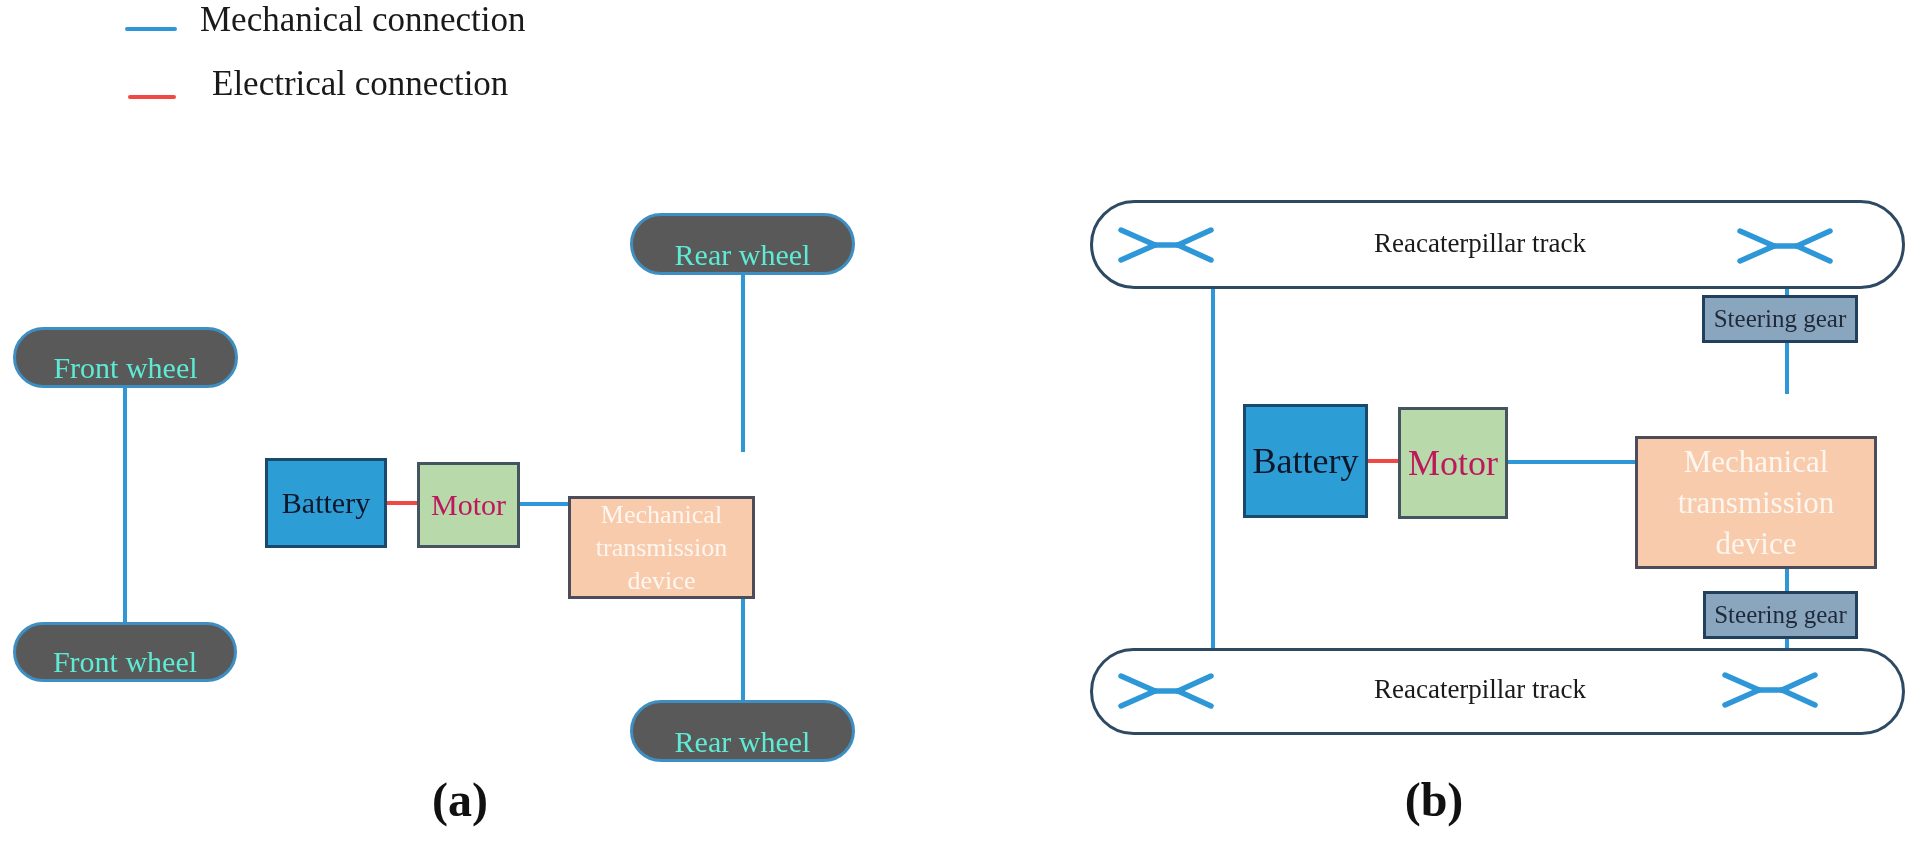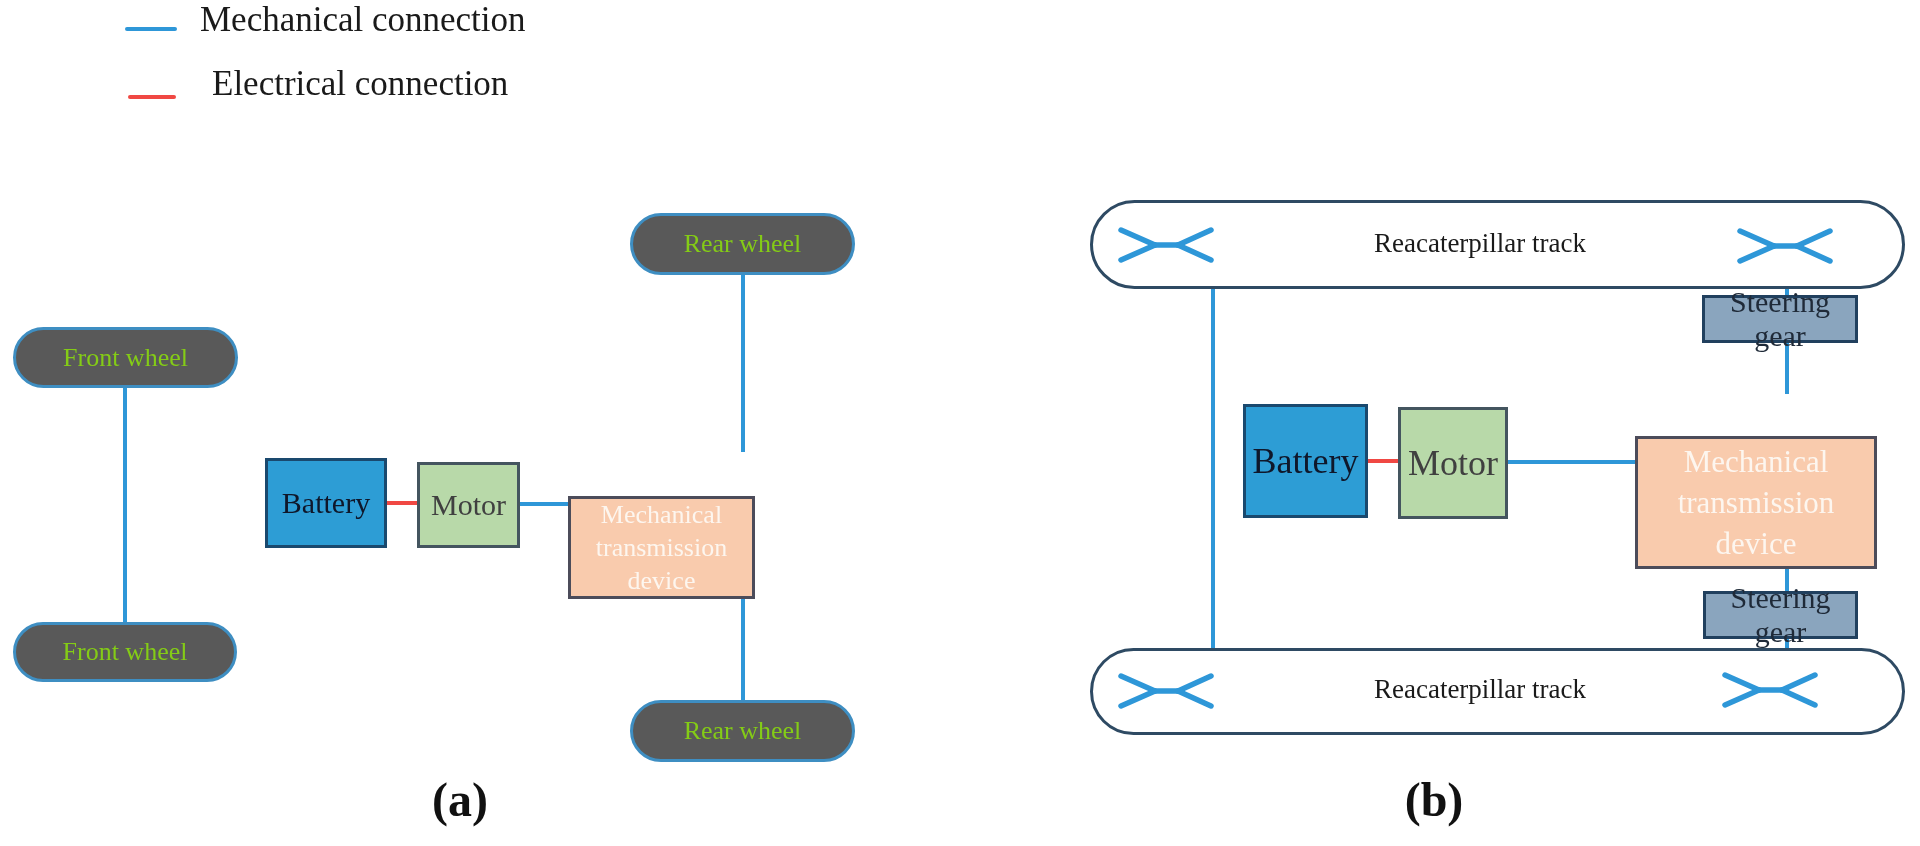--- a/index.html
+++ b/index.html
@@ -23,25 +23,25 @@
   html,body{width:1920px;height:846px;background:#ffffff;}
   body{position:relative;font-family:"Liberation Serif","DejaVu Serif",serif;overflow:hidden;}
   
   .legend-line{position:absolute;border-radius:2px;}
   .legend-label{position:absolute;font-size:35px;color:var(--text-dark);white-space:nowrap;}
   
   .hline,.vline{position:absolute;background:var(--mechanical);}
   .eline{position:absolute;background:var(--electrical);}
   
   .node{position:absolute;display:flex;align-items:center;justify-content:center;text-align:center;}
-  .pill{background:var(--wheel-fill);border:3px solid var(--wheel-border);border-radius:34px;color:#84cc16;font-size:26px;}
+  .pill{background:var(--wheel-fill);border:3px solid var(--wheel-border);border-radius:34px;color:#5eead4;font-size:30px;align-items:flex-end;}
   .battery{background:var(--battery-fill);border:3px solid var(--battery-border);color:#0f172a;}
-  .motor{background:var(--motor-fill);border:3px solid var(--motor-border);color:#404040;}
+  .motor{background:var(--motor-fill);border:3px solid var(--motor-border);color:#be185d;}
   .transmission{background:var(--transmission-fill);border:3px solid var(--transmission-border);color:#fdf6ef;margin-top:44px;}
-  .steering{background:var(--steering-fill);border:3px solid var(--steering-border);color:var(--steering-text);font-size:30px;}
+  .steering{background:var(--steering-fill);border:3px solid var(--steering-border);color:var(--steering-text);font-size:25px;}
   .track-oval{position:absolute;background:#ffffff;border:3px solid var(--track-border);border-radius:48px;}
   .track-label{position:absolute;font-size:27px;color:var(--text-dark);text-align:center;white-space:nowrap;}
   .sprocket{position:absolute;}
   .sprocket svg line{stroke:var(--mechanical);stroke-width:5.5;stroke-linecap:round;}
   .caption{position:absolute;font-size:48px;font-weight:bold;color:#111;text-align:center;width:160px;}
 </style>
 </head>
 <body>
 
 <div>

